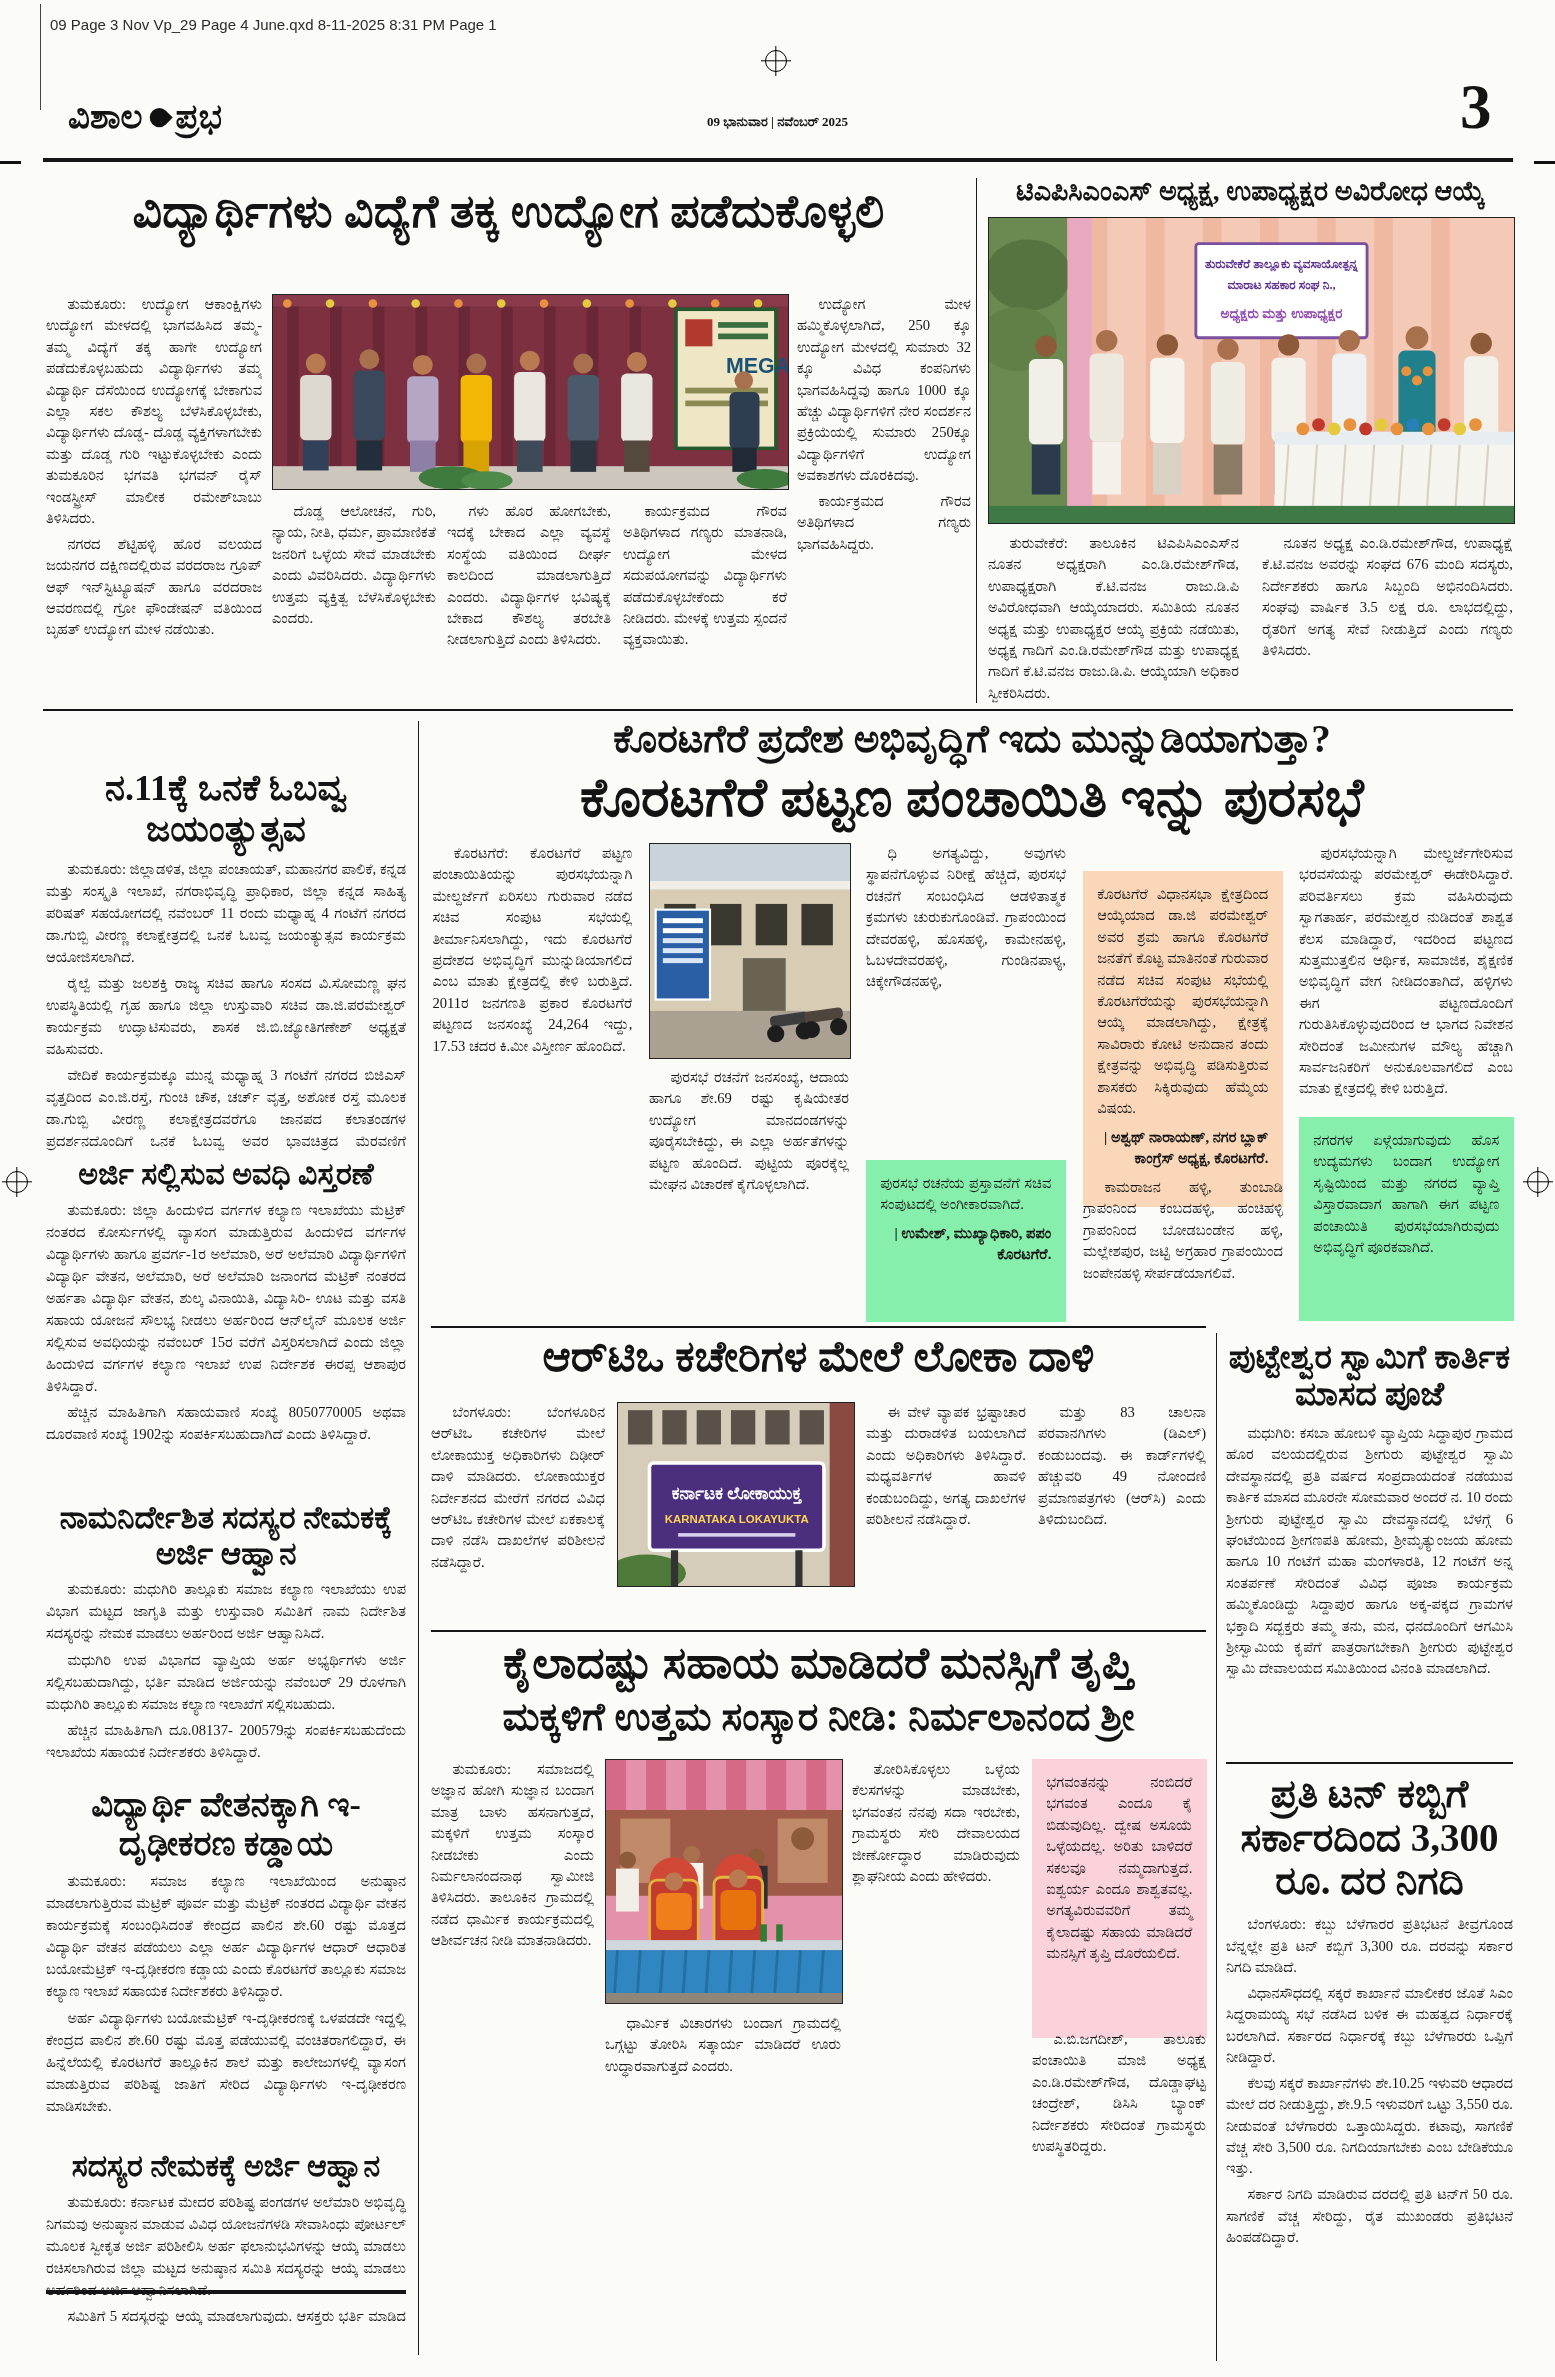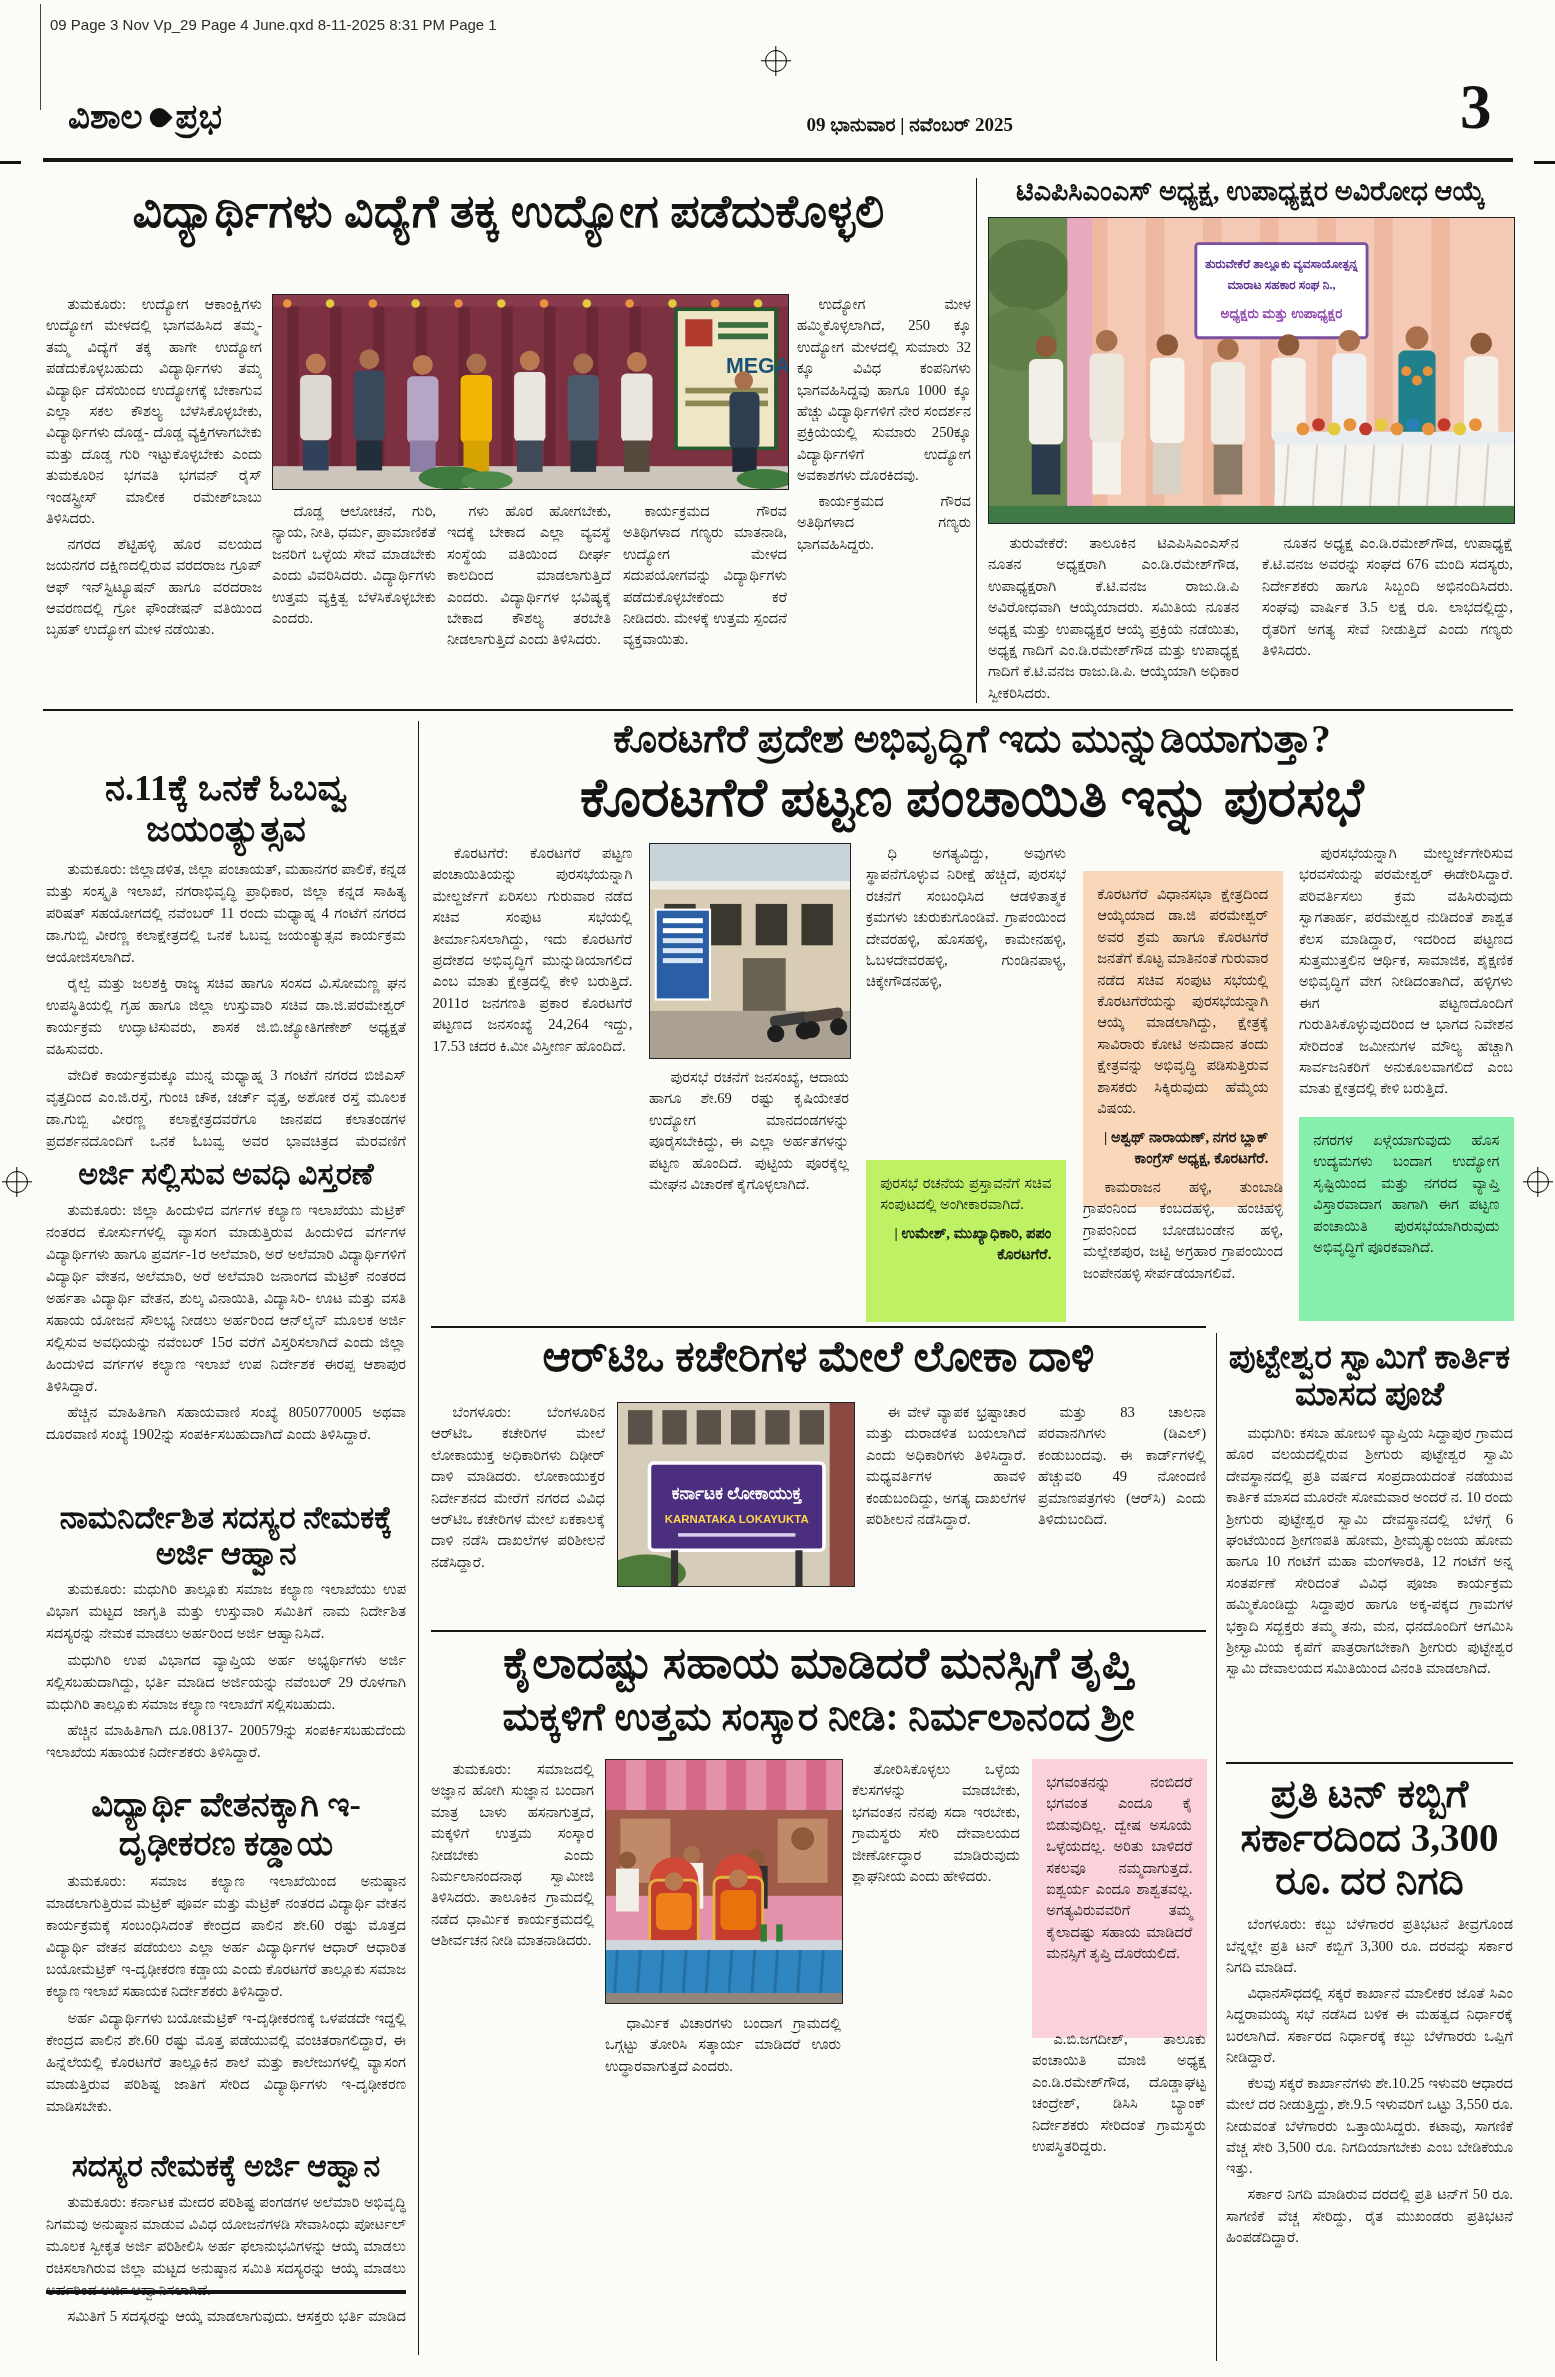--- a/index.html
+++ b/index.html
@@ -38,21 +38,21 @@
 <div class="abs" style="left:0;top:161px;width:21.4px;height:2.9px;background:#111;"></div>
 <div class="abs" style="left:1534px;top:161px;width:21.4px;height:2.9px;background:#111;"></div>
 <div class="regmark" style="left:5.7px;top:1171px;"></div>
 <div class="regmark" style="left:1527px;top:1171px;"></div>
 
 <div class="abs masthead-logo" style="left:68px;top:98px;font-size:34px;">
   <span>ವಿಶಾಲ</span>
   <span class="leaf"></span>
   <span>ಪ್ರಭ</span>
 </div>
-<div class="abs" style="left:542px;top:114px;width:471px;text-align:right;font-size:19px;font-weight:bold;">09 ಭಾನುವಾರ | ನವೆಂಬರ್ 2025</div>
+<div class="abs" style="left:542px;top:114px;width:471px;text-align:center;font-size:13px;font-weight:bold;">09 ಭಾನುವಾರ | ನವೆಂಬರ್ 2025</div>
 <div class="abs" style="left:1460px;top:76px;font-size:63px;font-weight:bold;line-height:1;">3</div>
 <div class="hrule" style="left:43px;top:158px;width:1470px;height:4.3px;"></div>
 
 <div class="abs" style="left:46px;top:176px;width:925px;height:528px;">
   <div class="headcenter" style="font-size:46px;margin-top:10px;">ವಿದ್ಯಾರ್ಥಿಗಳು ವಿದ್ಯೆಗೆ ತಕ್ಕ ಉದ್ಯೋಗ ಪಡೆದುಕೊಳ್ಳಲಿ</div>
 
   <div class="bt abs" style="left:0;top:118px;width:216px;height:408px;">
     <p>ತುಮಕೂರು: ಉದ್ಯೋಗ ಆಕಾಂಕ್ಷಿಗಳು ಉದ್ಯೋಗ ಮೇಳದಲ್ಲಿ ಭಾಗವಹಿಸಿದ ತಮ್ಮ-ತಮ್ಮ ವಿದ್ಯೆಗೆ ತಕ್ಕ ಹಾಗೇ ಉದ್ಯೋಗ ಪಡೆದುಕೊಳ್ಳಬಹುದು ವಿದ್ಯಾರ್ಥಿಗಳು ತಮ್ಮ ವಿದ್ಯಾರ್ಥಿ ದೆಸೆಯಿಂದ ಉದ್ಯೋಗಕ್ಕೆ ಬೇಕಾಗುವ ಎಲ್ಲಾ ಸಕಲ ಕೌಶಲ್ಯ ಬೆಳೆಸಿಕೊಳ್ಳಬೇಕು, ವಿದ್ಯಾರ್ಥಿಗಳು ದೊಡ್ಡ- ದೊಡ್ಡ ವ್ಯಕ್ತಿಗಳಾಗಬೇಕು ಮತ್ತು ದೊಡ್ಡ ಗುರಿ ಇಟ್ಟುಕೊಳ್ಳಬೇಕು ಎಂದು ತುಮಕೂರಿನ ಭಗವತಿ ಭಗವನ್ ರೈಸ್ ಇಂಡಸ್ಟ್ರೀಸ್ ಮಾಲೀಕ ರಮೇಶ್‌ಬಾಬು ತಿಳಿಸಿದರು.</p>
     <p>ನಗರದ ಶೆಟ್ಟಿಹಳ್ಳಿ ಹೊರ ವಲಯದ ಜಯನಗರ ದಕ್ಷಿಣದಲ್ಲಿರುವ ವರದರಾಜ ಗ್ರೂಪ್ ಆಫ್ ಇನ್‌ಸ್ಟಿಟ್ಯೂಷನ್ ಹಾಗೂ ವರದರಾಜ ಆವರಣದಲ್ಲಿ ಗ್ರೋ ಫೌಂಡೇಷನ್ ವತಿಯಿಂದ ಬೃಹತ್ ಉದ್ಯೋಗ ಮೇಳ ನಡೆಯಿತು.</p>
   </div>
@@ -346,21 +346,21 @@
       </g>
     </svg>
   </div>
   <div class="bt abs" style="left:218px;top:350px;width:200px;height:254px;">
     <p>ಪುರಸಭೆ ರಚನೆಗೆ ಜನಸಂಖ್ಯೆ, ಆದಾಯ ಹಾಗೂ ಶೇ.69 ರಷ್ಟು ಕೃಷಿಯೇತರ ಉದ್ಯೋಗ ಮಾನದಂಡಗಳನ್ನು ಪೂರೈಸಬೇಕಿದ್ದು, ಈ ಎಲ್ಲಾ ಅರ್ಹತೆಗಳನ್ನು ಪಟ್ಟಣ ಹೊಂದಿದೆ. ಪುಟ್ಟಿಯ ಪೂರಕ್ಕೆಲ್ಲ ಮೇಘನ ವಿಚಾರಣೆ ಕೈಗೊಳ್ಳಲಾಗಿದೆ.</p>
   </div>
 
   <div class="bt abs" style="left:435px;top:126px;width:200px;height:307px;">
     <p>ಧಿ ಅಗತ್ಯವಿದ್ದು, ಅವುಗಳು ಸ್ಥಾಪನೆಗೊಳ್ಳುವ ನಿರೀಕ್ಷೆ ಹೆಚ್ಚಿದೆ, ಪುರಸಭೆ ರಚನೆಗೆ ಸಂಬಂಧಿಸಿದ ಆಡಳಿತಾತ್ಮಕ ಕ್ರಮಗಳು ಚುರುಕುಗೊಂಡಿವೆ. ಗ್ರಾಪಂಯಿಂದ ದೇವರಹಳ್ಳಿ, ಹೊಸಹಳ್ಳಿ, ಕಾಮೇನಹಳ್ಳಿ, ಓಬಳದೇವರಹಳ್ಳಿ, ಗುಂಡಿನಪಾಳ್ಯ, ಚಿಕ್ಕೇಗೌಡನಹಳ್ಳಿ,</p>
   </div>
-  <div class="qbox" style="left:435px;top:443px;width:171px;height:136px;background:#bef264;">
+  <div class="qbox" style="left:435px;top:443px;width:171px;height:136px;background:#86efac;">
     <span>ಪುರಸಭೆ ರಚನೆಯ ಪ್ರಸ್ತಾವನೆಗೆ ಸಚಿವ ಸಂಪುಟದಲ್ಲಿ ಅಂಗೀಕಾರವಾಗಿದೆ.</span>
     <div class="qbyline">| ಉಮೇಶ್, ಮುಖ್ಯಾಧಿಕಾರಿ, ಪಪಂ ಕೊರಟಗೆರೆ.</div>
   </div>
 
   <div class="qbox" style="left:652px;top:126px;width:171px;height:310px;background:#f9d7b8;margin-top:28px;">
     <span>ಕೊರಟಗೆರೆ ವಿಧಾನಸಭಾ ಕ್ಷೇತ್ರದಿಂದ ಆಯ್ಕೆಯಾದ ಡಾ.ಜಿ ಪರಮೇಶ್ವರ್ ಅವರ ಶ್ರಮ ಹಾಗೂ ಕೊರಟಗೆರೆ ಜನತೆಗೆ ಕೊಟ್ಟ ಮಾತಿನಂತೆ ಗುರುವಾರ ನಡೆದ ಸಚಿವ ಸಂಪುಟ ಸಭೆಯಲ್ಲಿ ಕೊರಟಗೆರೆಯನ್ನು ಪುರಸಭೆಯನ್ನಾಗಿ ಆಯ್ಕೆ ಮಾಡಲಾಗಿದ್ದು, ಕ್ಷೇತ್ರಕ್ಕೆ ಸಾವಿರಾರು ಕೋಟಿ ಅನುದಾನ ತಂದು ಕ್ಷೇತ್ರವನ್ನು ಅಭಿವೃದ್ಧಿ ಪಡಿಸುತ್ತಿರುವ ಶಾಸಕರು ಸಿಕ್ಕಿರುವುದು ಹೆಮ್ಮೆಯ ವಿಷಯ.</span>
     <div class="qbyline">| ಅಶ್ವಥ್ ನಾರಾಯಣ್, ನಗರ ಬ್ಲಾಕ್ ಕಾಂಗ್ರೆಸ್ ಅಧ್ಯಕ್ಷ, ಕೊರಟಗೆರೆ.</div>
   </div>
   <div class="bt abs" style="left:652px;top:460px;width:200px;height:144px;">
     <p>ಕಾಮರಾಜನ ಹಳ್ಳಿ, ತುಂಬಾಡಿ ಗ್ರಾಪಂನಿಂದ ಕಂಬದಹಳ್ಳಿ, ಹಂಚಿಹಳ್ಳಿ ಗ್ರಾಪಂನಿಂದ ಬೋಡಬಂಡೇನ ಹಳ್ಳಿ, ಮಲ್ಲೇಶಪುರ, ಜಟ್ಟಿ ಅಗ್ರಹಾರ ಗ್ರಾಪಂಯಿಂದ ಜಂಪೇನಹಳ್ಳಿ ಸೇರ್ಪಡೆಯಾಗಲಿವೆ.</p>

